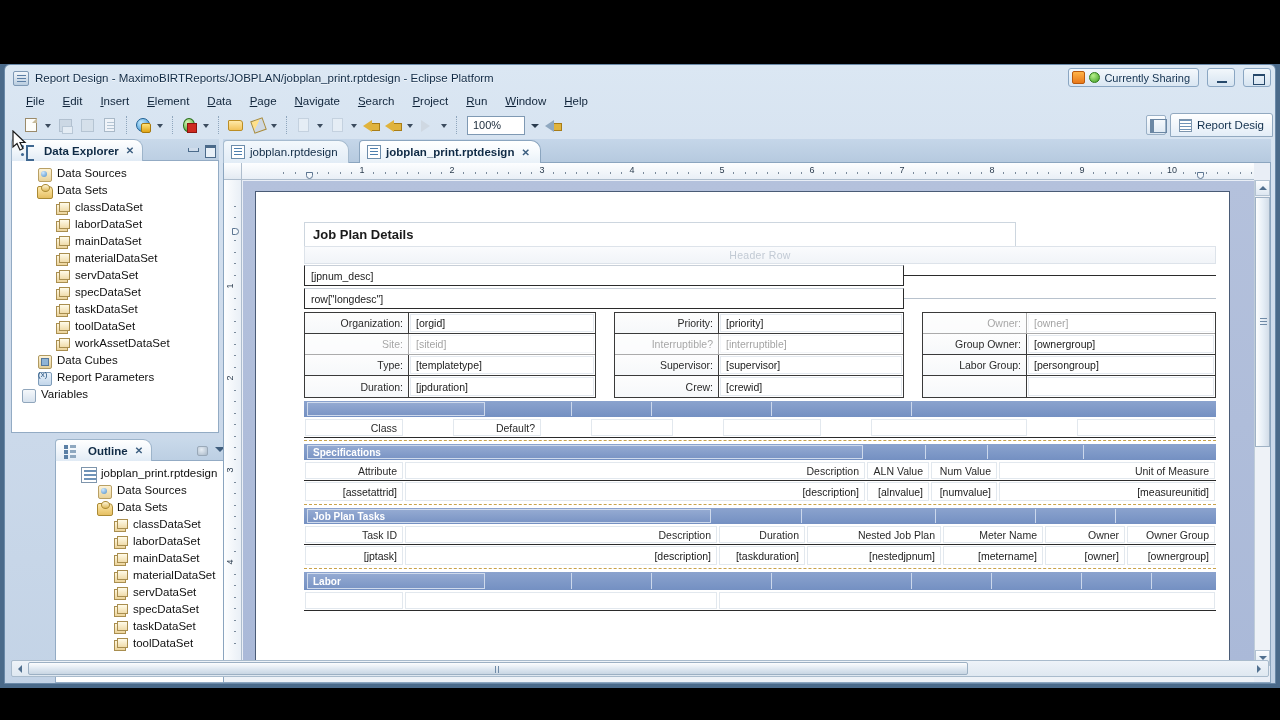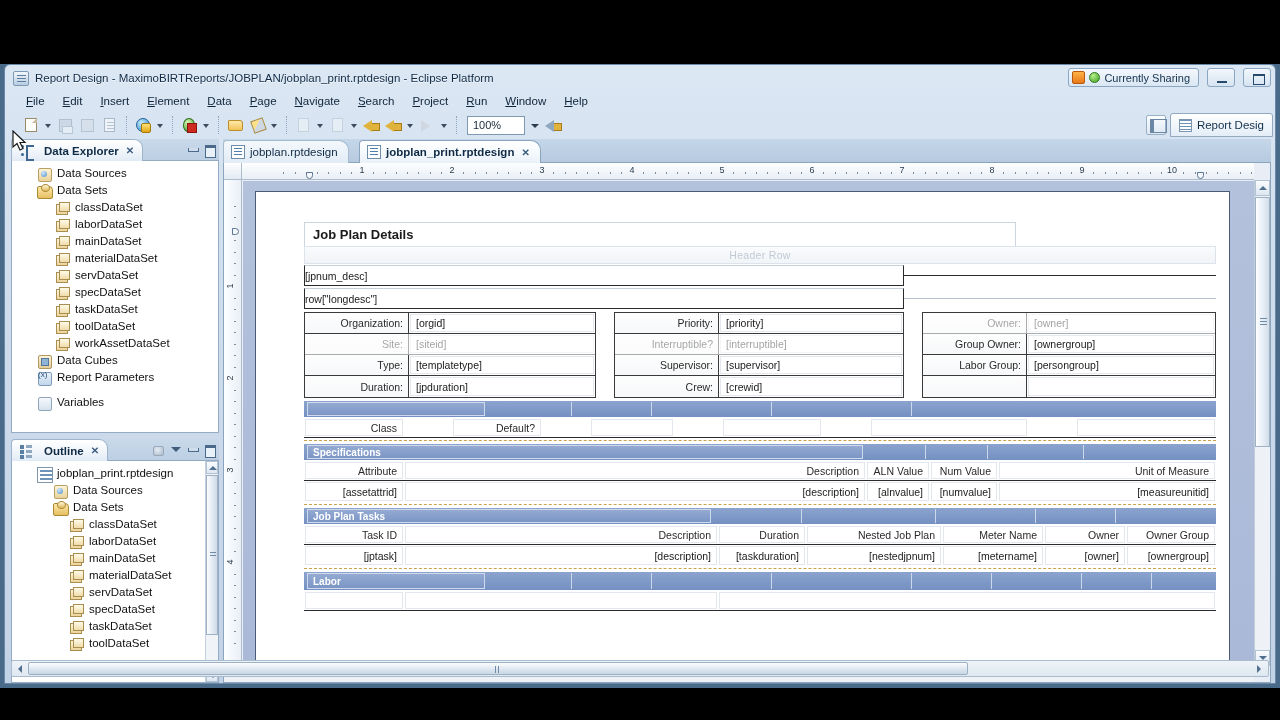--- a/index.html
+++ b/index.html
@@ -513,21 +513,21 @@
   }
   .grayband {
     height: 18px; position: relative;
     background: linear-gradient(180deg,#fafbfd,#f1f4f8);
     border: 1px solid #dde3ea;
     display: flex; align-items: center; justify-content: center;
     font-size: 10.5px; color: #c2cad4; letter-spacing: .3px;
   }
   .fieldline {
     height: 21px; display: flex; align-items: center;
-    font-size: 10.5px; color: #1a1a1a;
+    padding-left: 6px; font-size: 10.5px; color: #1a1a1a;
     background: #fff; border: 1px solid #2b2b2b;
     border-top: 1px solid #c8cfd8;
     width: 600px;
   }
   .threecol { display: flex; gap: 18px; margin-top: 2px; }
   .panel { border: 1px solid #3a3a3a; background: #fff; }
   .prow { display: flex; height: 21px; border-bottom: 1px solid #3a3a3a; }
   .prow:last-child { border-bottom: 0; }
   .plabel {
     display: flex; align-items: center; justify-content: flex-end;
@@ -822,29 +822,29 @@
                 <span class="lbl">workAssetDataSet</span>
               </div>
               <div class="tree-row" style="padding-left:24px;">
                 <span class="ic16 ic-cubes"></span>
                 <span class="lbl">Data Cubes</span>
               </div>
               <div class="tree-row" style="padding-left:24px;">
                 <span class="ic16 ic-params"></span>
                 <span class="lbl">Report Parameters</span>
               </div>
-              <div class="tree-row" style="padding-left:24px;margin-top:8px;">
+              <div class="tree-row" style="padding-left:8px;">
                 <span class="ic16 ic-variables"></span>
                 <span class="lbl">Variables</span>
               </div>
             </div>
           </div>
         </div>
 
-        <div class="view-part" style="top:300px;height:244px;">
+        <div class="view-part" style="top:300px;height:244px;margin-left:44px;">
           <div class="view-tabrow">
             <div class="view-tab">
               <span class="ic16 ic-outline"></span>
               <span>Outline</span>
               <span class="tab-close">✕</span>
             </div>
             <div class="view-tools">
               <span class="vt-dots"></span>
               <span class="vt-chev"></span>
               <span class="vt-min"></span>

